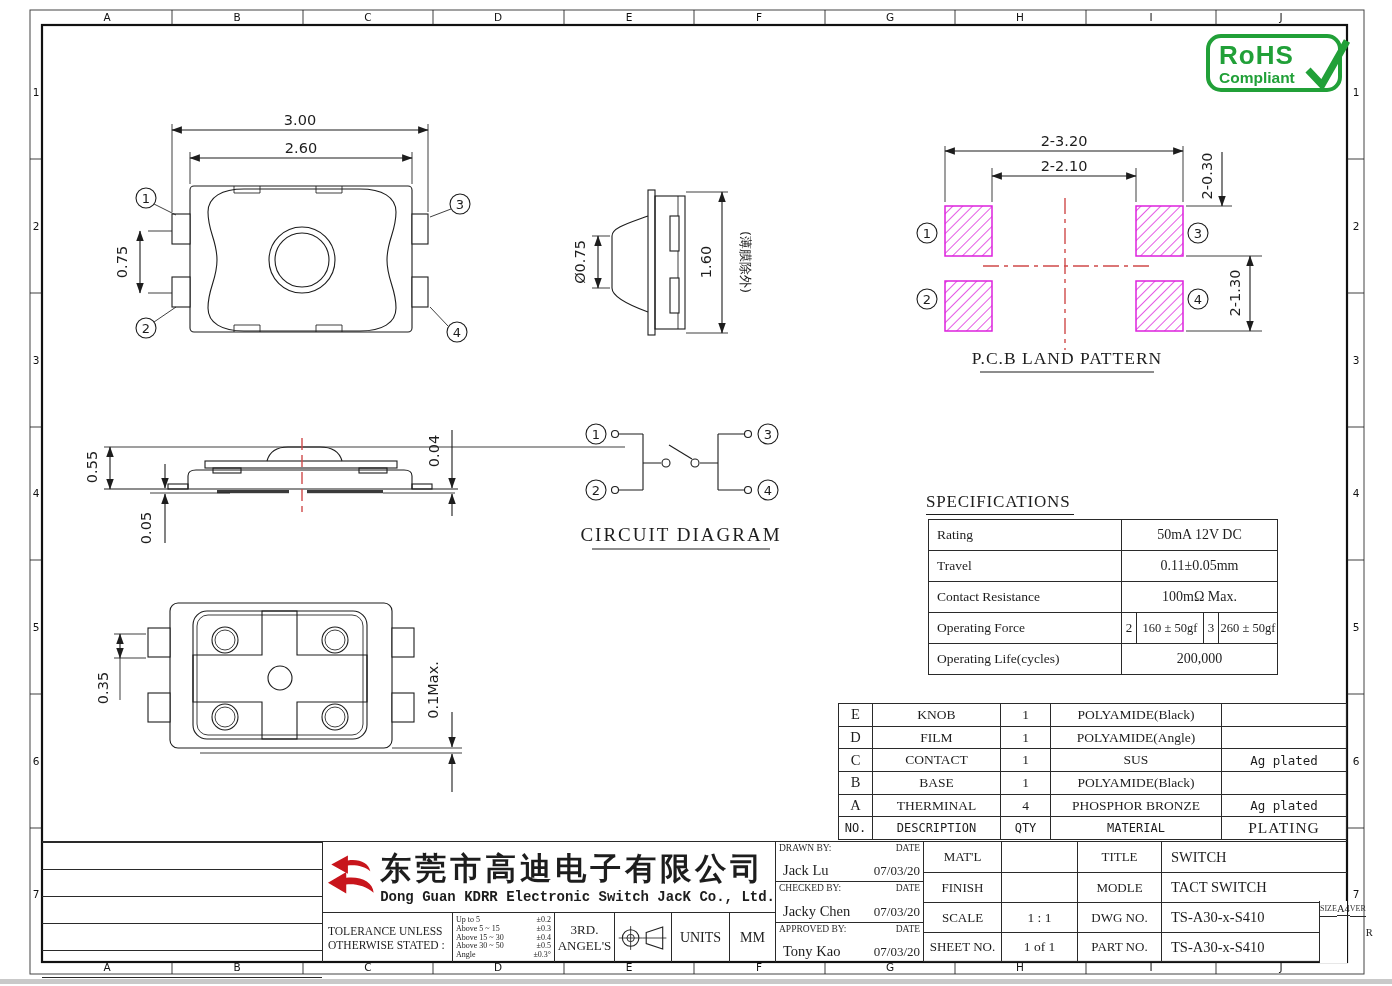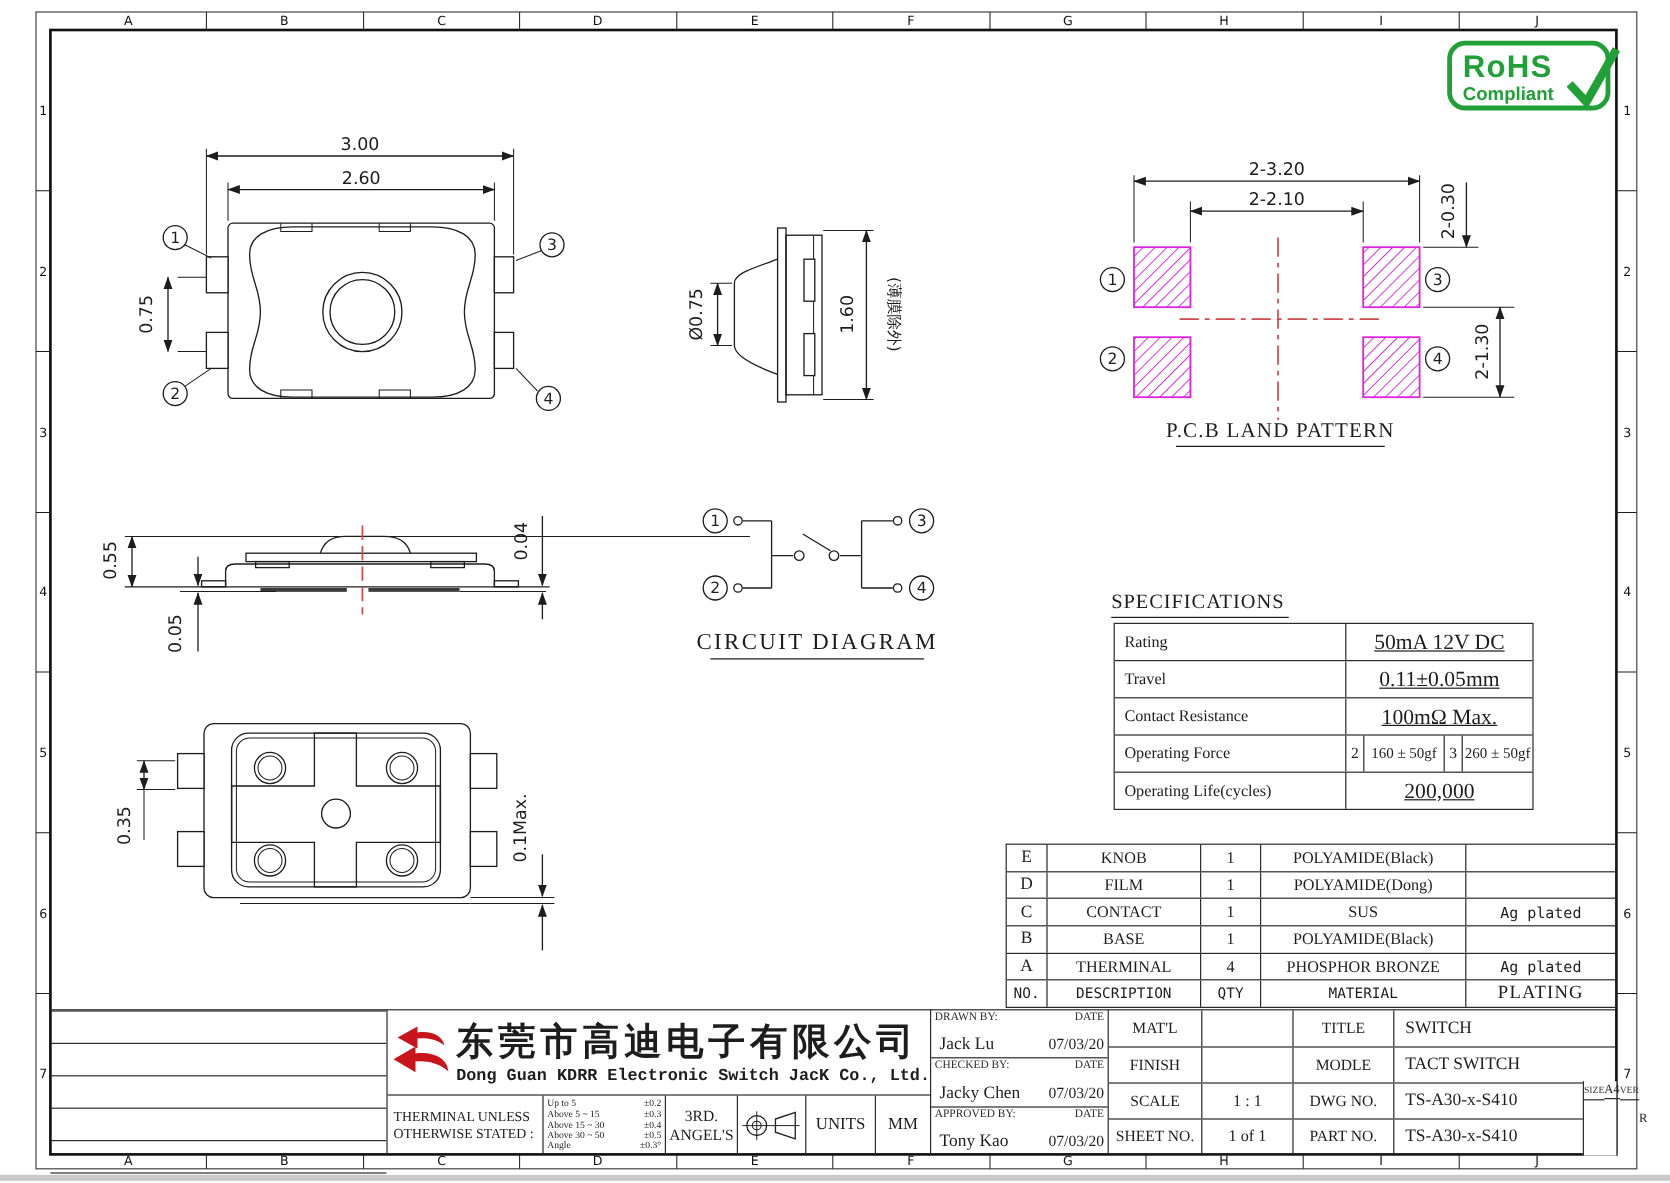--- a/index.html
+++ b/index.html
@@ -22,21 +22,21 @@
   .vtitle{font-size:17.5px;letter-spacing:1px;}
   .ctitle{font-size:19px;letter-spacing:2px;}
   .green{fill:#21a038;font-family:"Liberation Sans",sans-serif;font-weight:bold;}
   
   .spec{left:926px;top:492px;width:352px;height:182px;}
   .spec-title{display:inline-block;font-size:17px;letter-spacing:0.8px;border-bottom:1.4px solid #1d1d1d;padding:0 4px 2px 0;}
   .spec-tbl{position:absolute;left:2px;top:27px;width:348px;height:154px;border:1.3px solid #2a2a2a;display:flex;flex-direction:column;}
   .spec-row{flex:1;display:flex;border-top:1.1px solid #2a2a2a;}
   .spec-row:first-child{border-top:none;}
   .sl{width:184px;border-right:1.1px solid #2a2a2a;display:flex;align-items:center;padding-left:8px;font-size:13.5px;}
-  .sv{flex:1;display:flex;align-items:center;justify-content:center;font-size:18px;text-decoration:underline;}
+  .sv{flex:1;display:flex;align-items:center;justify-content:center;font-size:14px;}
   .sv-k{width:14px;border-right:1.1px solid #2a2a2a;display:flex;align-items:center;justify-content:center;font-size:13px;}
   .sv-g{width:66px;border-right:1.1px solid #2a2a2a;display:flex;align-items:center;justify-content:center;font-size:12.5px;}
   .sv-g2{flex:1;display:flex;align-items:center;justify-content:center;font-size:12.5px;}
   .bom{left:838px;top:703px;width:509px;height:137px;border:1.4px solid #2a2a2a;display:flex;flex-direction:column;}
   .bom-row{flex:1;display:flex;border-top:1.1px solid #2a2a2a;}
   .bom-row:first-child{border-top:none;}
   .bc{border-right:1.1px solid #2a2a2a;display:flex;align-items:center;justify-content:center;font-size:13.5px;}
   .bc-no{width:33px;font-size:14.5px;}
   .bc-desc{width:127px;}
   .bc-qty{width:49px;}
@@ -359,21 +359,21 @@
     <div class="bc bc-no">E</div>
     <div class="bc bc-desc">KNOB</div>
     <div class="bc bc-qty">1</div>
     <div class="bc bc-mat">POLYAMIDE(Black)</div>
     <div class="bc bc-pl"></div>
   </div>
   <div class="bom-row">
     <div class="bc bc-no">D</div>
     <div class="bc bc-desc">FILM</div>
     <div class="bc bc-qty">1</div>
-    <div class="bc bc-mat">POLYAMIDE(Dong)</div>
+    <div class="bc bc-mat">POLYAMIDE(Angle)</div>
     <div class="bc bc-pl"></div>
   </div>
   <div class="bom-row">
     <div class="bc bc-no">C</div>
     <div class="bc bc-desc">CONTACT</div>
     <div class="bc bc-qty">1</div>
     <div class="bc bc-mat">SUS</div>
     <div class="bc bc-pl">Ag plated</div>
   </div>
   <div class="bom-row">
@@ -456,21 +456,21 @@
       <path d="M10,14 L30,3 L30,9 C44,7 55,12 57,22 C50,16 40,14 30,15 L30,25 Z" fill="#c8151c"></path>
       <path d="M6,36 L28,23 L28,30 C46,28 60,35 61,48 C52,40 40,37 28,38 L28,49 Z" fill="#c8151c"></path>
     </svg>
     <div class="mid-names">
       <div class="cn">东莞市高迪电子有限公司</div>
       <div class="en">Dong Guan KDRR  Electronic Switch JacK Co., Ltd.</div>
     </div>
   </div>
   <div class="mid-bot">
     <div class="mb mb-tol">
-      <span>THERMINAL UNLESS</span>
+      <span>TOLERANCE UNLESS</span>
       <span>OTHERWISE STATED :</span>
     </div>
     <div class="mb mb-tv">
       <div class="tvr">
             <span>Up to 5</span>
             <span>±0.2</span>
           </div>
       <div class="tvr">
             <span>Above 5  ~ 15</span>
             <span>±0.3</span>

